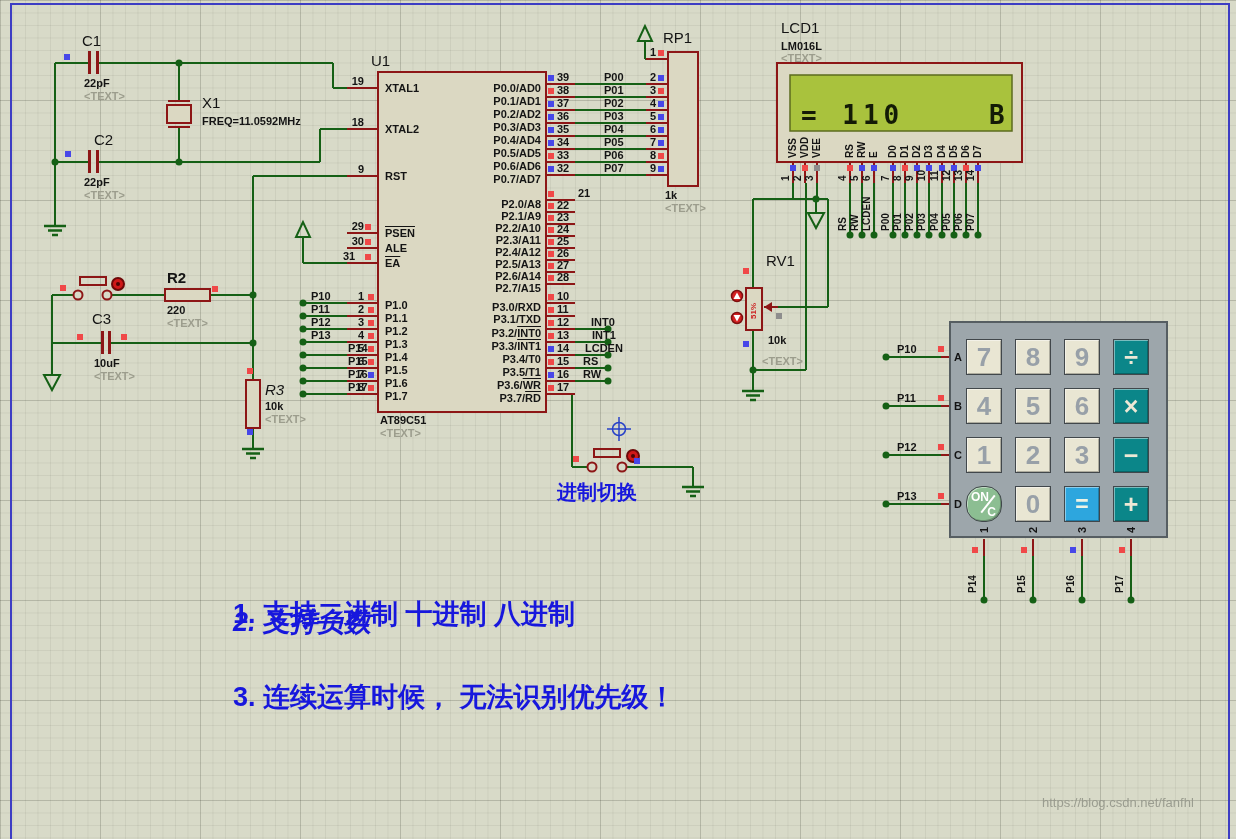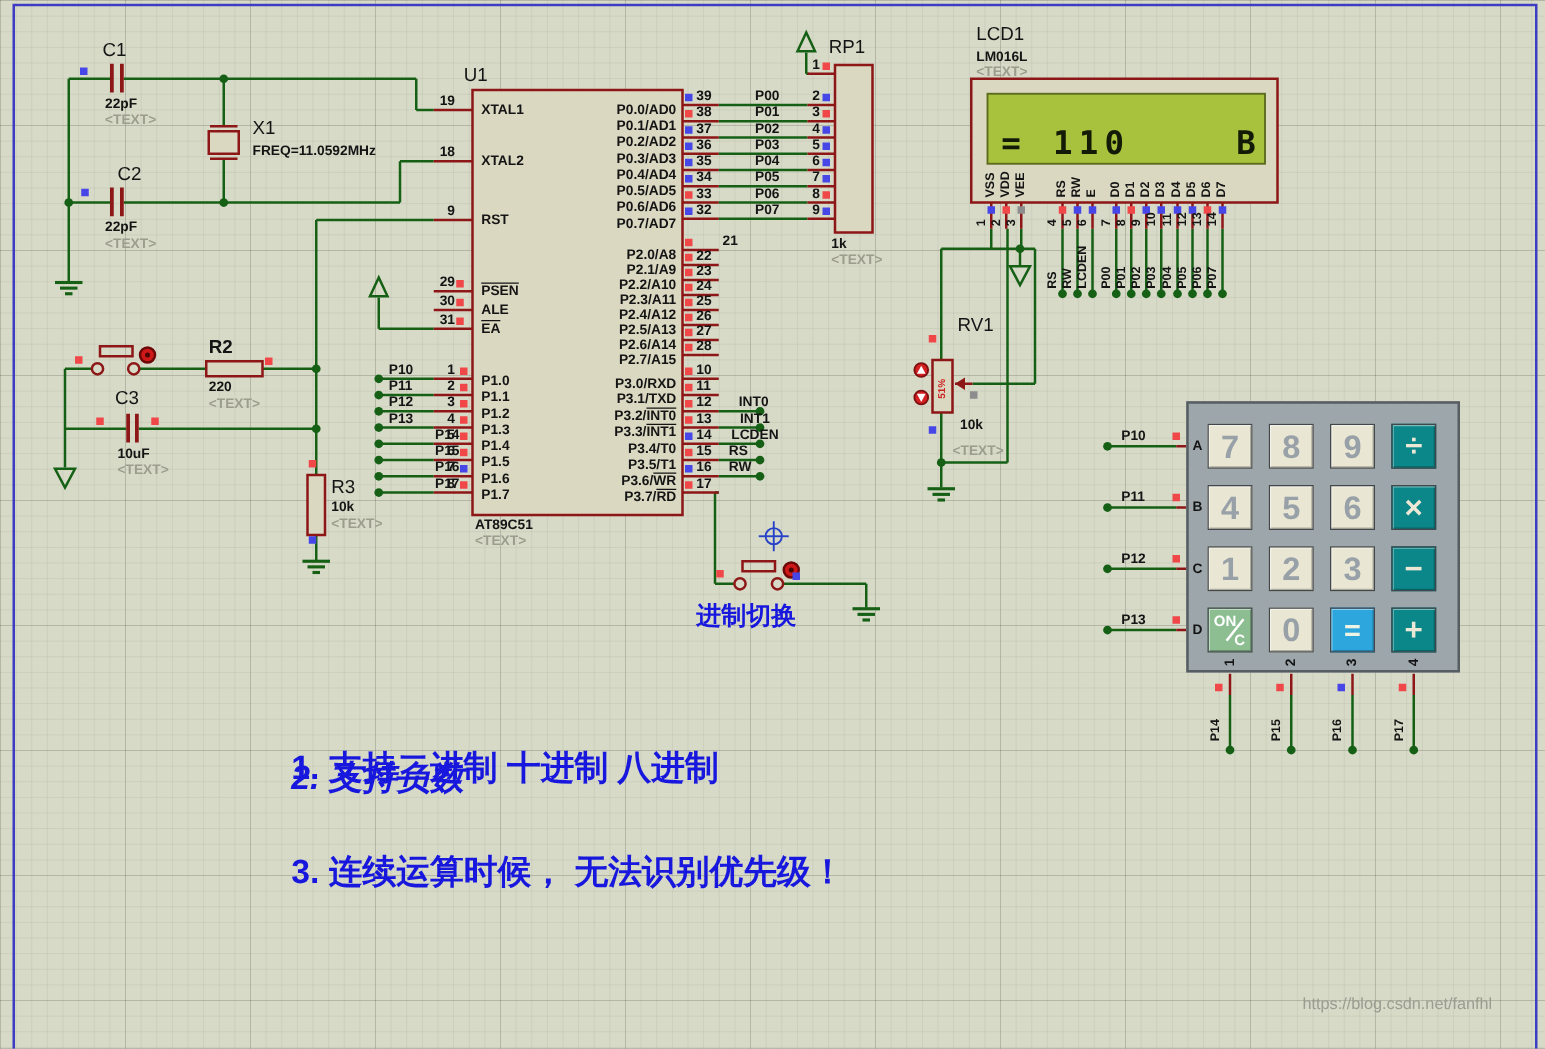--- a/index.html
+++ b/index.html
@@ -30,21 +30,21 @@
   .cnbtn{position:absolute;font-size:20px;font-weight:bold;color:#1717dd;white-space:pre;}
   #watermark{position:absolute;font-size:13px;color:rgba(148,150,138,.9);}
   #keypad{position:absolute;left:949px;top:321px;width:215px;height:213px;
     background:#9da6ab;border:2px solid #565e62;}
   .key{position:absolute;width:36px;height:36px;border:1px solid #41474b;
     box-shadow:inset 1px 1px 0 rgba(255,255,255,.45), inset -1px -1px 0 rgba(0,0,0,.25);
     display:flex;align-items:center;justify-content:center;font-weight:bold;cursor:pointer;box-sizing:border-box;}
   .key.num{background:#e9e6d3;color:#98a0a8;font-size:26px;}
   .key.teal{background:#0b8689;color:#ece8d5;font-size:25px;}
   .key.blue{background:#2da6de;color:#eef3e4;font-size:23px;}
-  .key.green{background:#8cbe92;color:#ffffff;}
+  .key.green{background:#8cbe92;color:#ffffff;border-radius:16px;}
   .onc{position:absolute;font-size:12px;line-height:12px;font-weight:bold;color:#fff;}
   .oncslash{position:absolute;left:10px;top:7px;width:22px;height:0;border-top:2px solid #fff;
     transform:rotate(-52deg);transform-origin:center;top:16px;}
 </style>
 </head>
 <body>
 
 <div id="canvas">
   <div id="sheet-border"></div>
   <svg id="wires" width="1236" height="839">
@@ -379,21 +379,21 @@
   <div class="lbl" style="left:202px;top:115px;">FREQ=11.0592MHz</div>
 
   <div class="lbl ref" style="left:92px;top:311px;">C3</div>
   <div class="lbl" style="left:94px;top:357px;">10uF</div>
   <div class="lbl ph" style="left:94px;top:370px;">&lt;TEXT&gt;</div>
 
   <div class="lbl ref" style="left:167px;top:270px;font-weight:bold;">R2</div>
   <div class="lbl" style="left:167px;top:304px;">220</div>
   <div class="lbl ph" style="left:167px;top:317px;">&lt;TEXT&gt;</div>
 
-  <div class="lbl ref" style="left:265px;top:382px;">R3</div>
+  <div class="lbl ref" style="left:265px;top:382px;font-style:italic;">R3</div>
   <div class="lbl" style="left:265px;top:400px;">10k</div>
   <div class="lbl ph" style="left:265px;top:413px;">&lt;TEXT&gt;</div>
 
   <div class="lbl ref" style="left:766px;top:253px;">RV1</div>
   <div class="lbl" style="left:768px;top:334px;">10k</div>
   <div class="lbl ph" style="left:762px;top:355px;">&lt;TEXT&gt;</div>
 
   <div class="lbl ref" style="left:371px;top:53px;">U1</div>
   <div class="lbl" style="left:380px;top:414px;">AT89C51</div>
   <div class="lbl ph" style="left:380px;top:427px;">&lt;TEXT&gt;</div>
@@ -422,21 +422,21 @@
     <div class="lbl rt" style="left: 334px; top: 75px; width: 30px;">19</div>
     <div class="lbl" style="left: 385px; top: 123px;">XTAL2</div>
     <div class="lbl rt" style="left: 334px; top: 116px; width: 30px;">18</div>
     <div class="lbl" style="left: 385px; top: 170px;">RST</div>
     <div class="lbl rt" style="left: 334px; top: 163px; width: 30px;">9</div>
     <div class="lbl" style="left: 385px; top: 227px;"><span style="text-decoration: overline;">PSEN</span></div>
     <div class="lbl rt" style="left: 334px; top: 220px; width: 30px;">29</div>
     <div class="lbl" style="left: 385px; top: 242px;">ALE</div>
     <div class="lbl rt" style="left: 334px; top: 235px; width: 30px;">30</div>
     <div class="lbl" style="left: 385px; top: 257px;"><span style="text-decoration: overline;">EA</span></div>
-    <div class="lbl rt" style="left: 334px; top: 250px; width: 30px;">31</div>
+    <div class="lbl rt" style="left: 334px; top: 250px; width: 30px; text-align: center;">31</div>
     <div class="lbl" style="left: 385px; top: 299px;">P1.0</div>
     <div class="lbl rt" style="left: 334px; top: 290px; width: 30px;">1</div>
     <div class="lbl" style="left: 385px; top: 312px;">P1.1</div>
     <div class="lbl rt" style="left: 334px; top: 303px; width: 30px;">2</div>
     <div class="lbl" style="left: 385px; top: 325px;">P1.2</div>
     <div class="lbl rt" style="left: 334px; top: 316px; width: 30px;">3</div>
     <div class="lbl" style="left: 385px; top: 338px;">P1.3</div>
     <div class="lbl rt" style="left: 334px; top: 329px; width: 30px;">4</div>
     <div class="lbl" style="left: 385px; top: 351px;">P1.4</div>
     <div class="lbl rt" style="left: 334px; top: 342px; width: 30px;">5</div>

